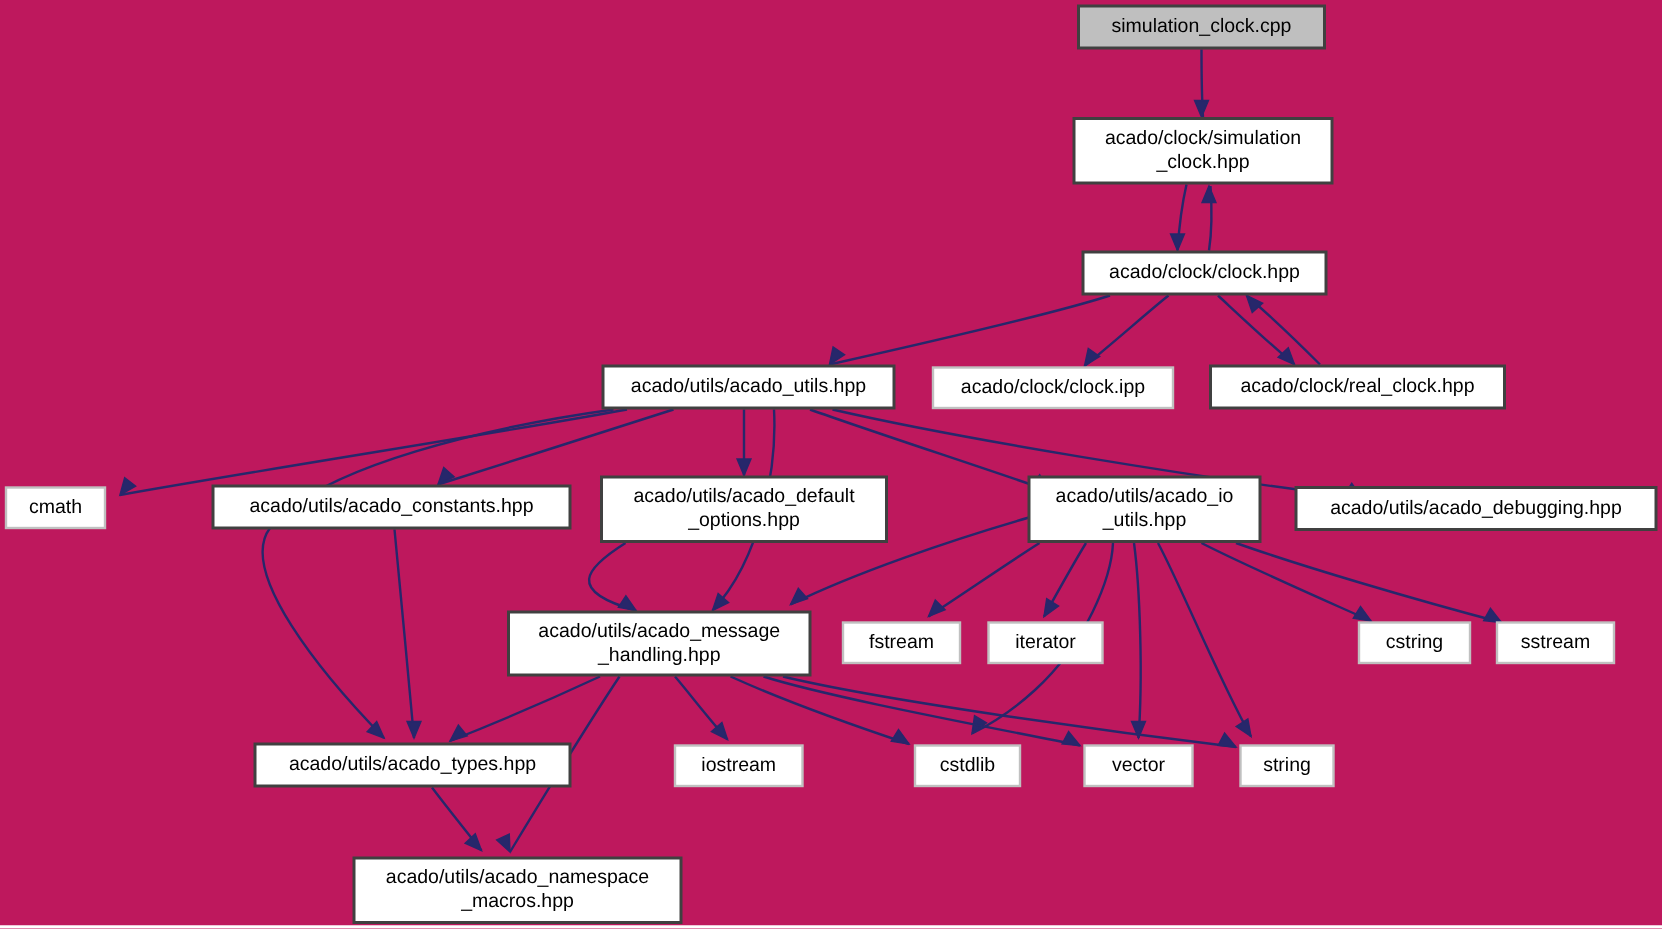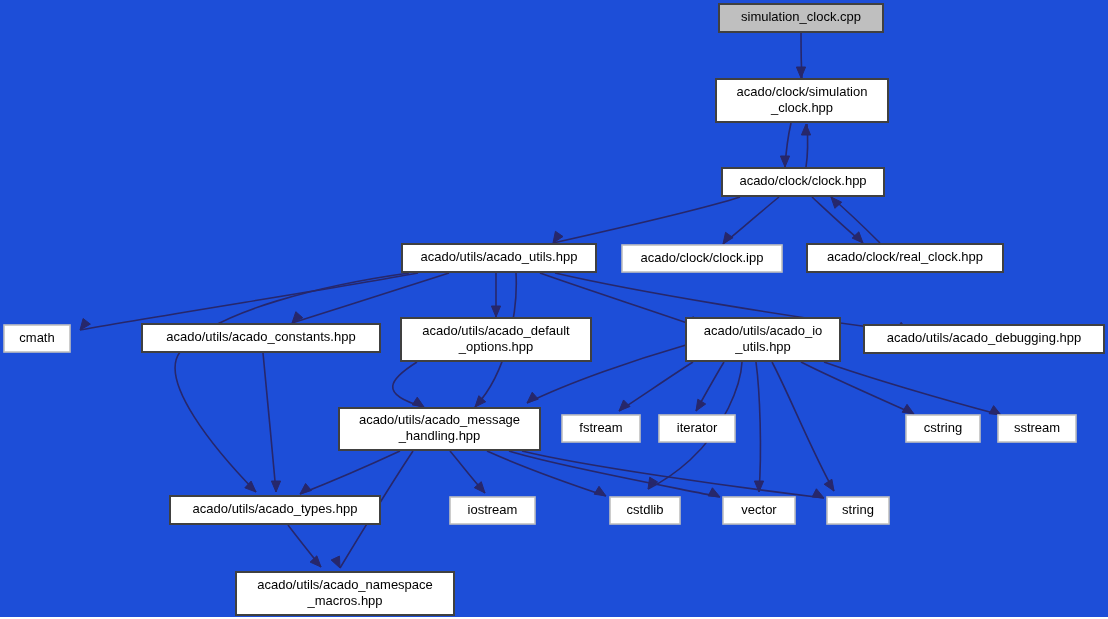--- a/index.html
+++ b/index.html
@@ -8,21 +8,21 @@
     background: #ffffff;
   }
   body {
     font-family: "Liberation Sans", "DejaVu Sans", sans-serif;
   }
   #graph-root {
     position: relative;
     width: 1108px;
     height: 617px;
     overflow: hidden;
-    background: #1d4ed8;
+    background: #be185d;
   }
   svg#graph-svg {
     position: absolute;
     left: 0;
     top: 0;
     width: 1108px;
     height: 619px;
     display: block;
   }
   .node-box {

